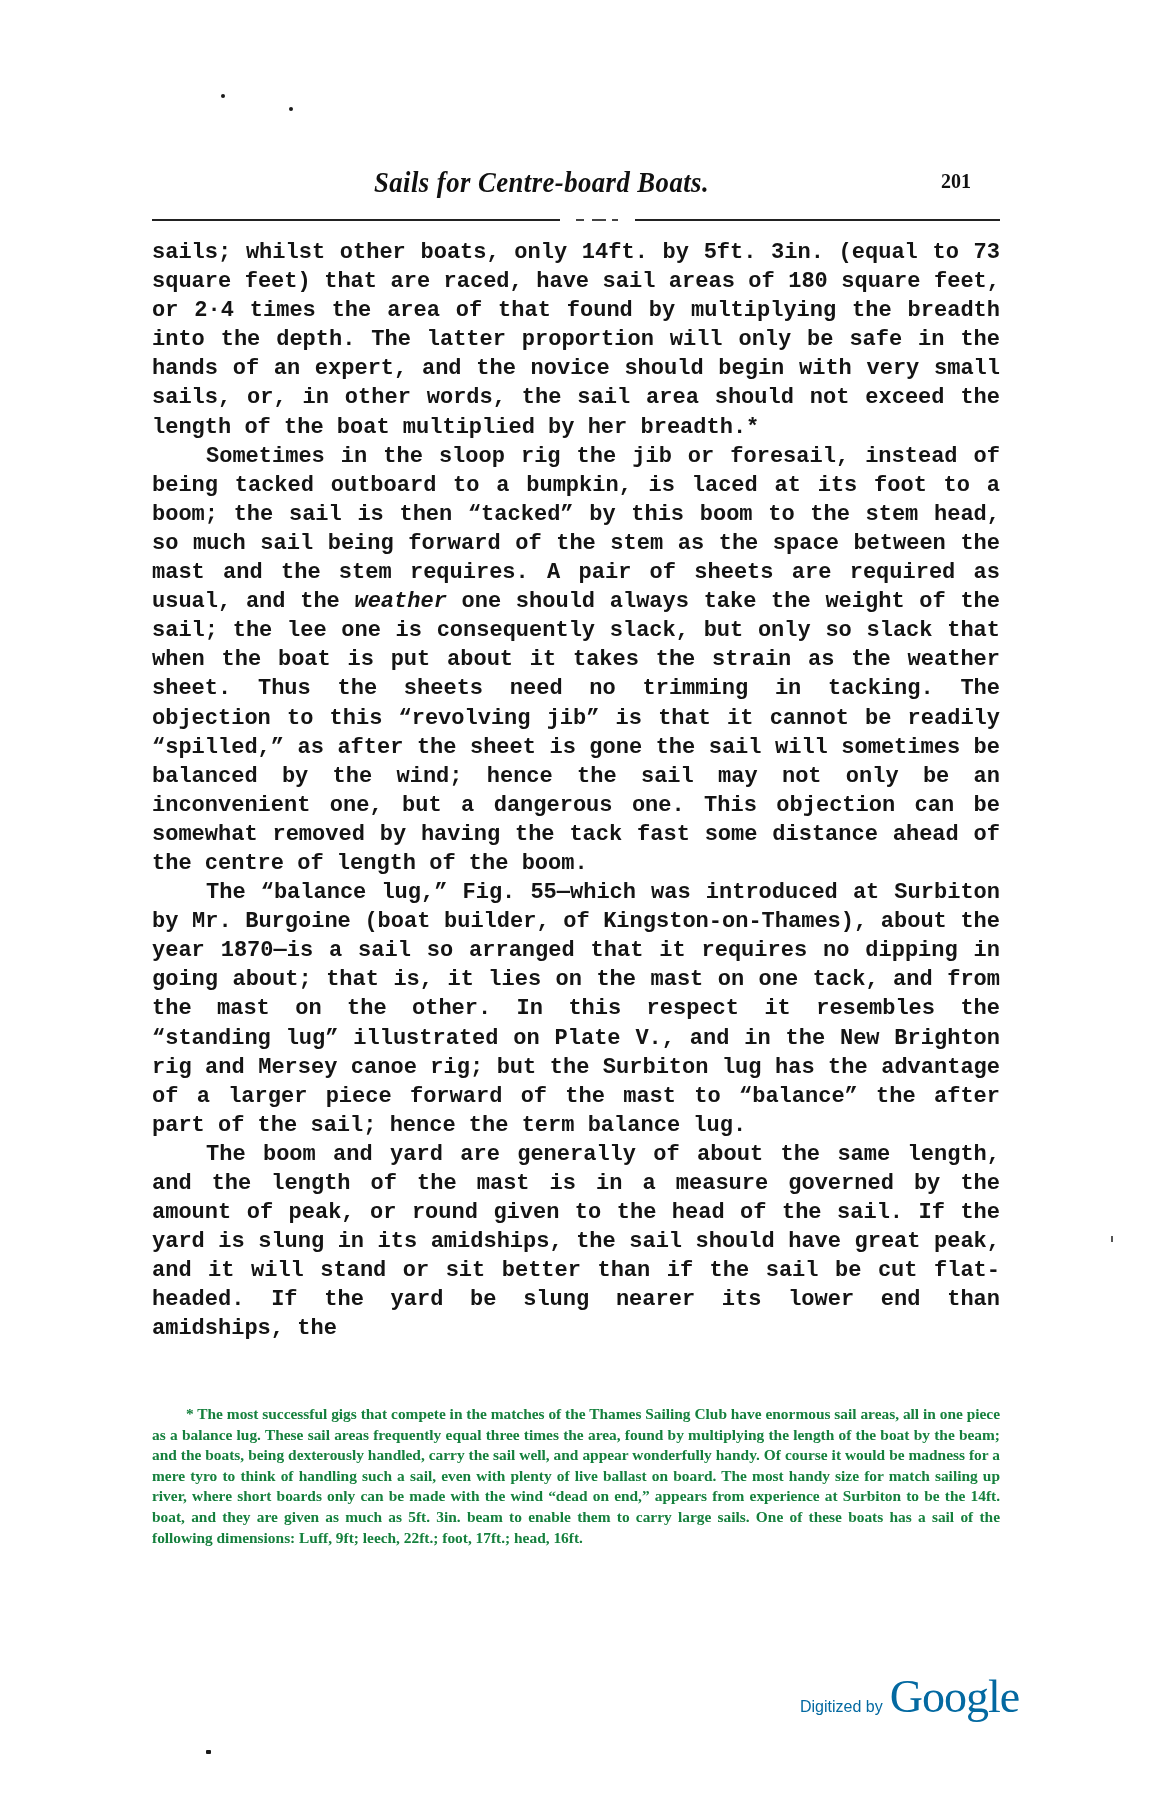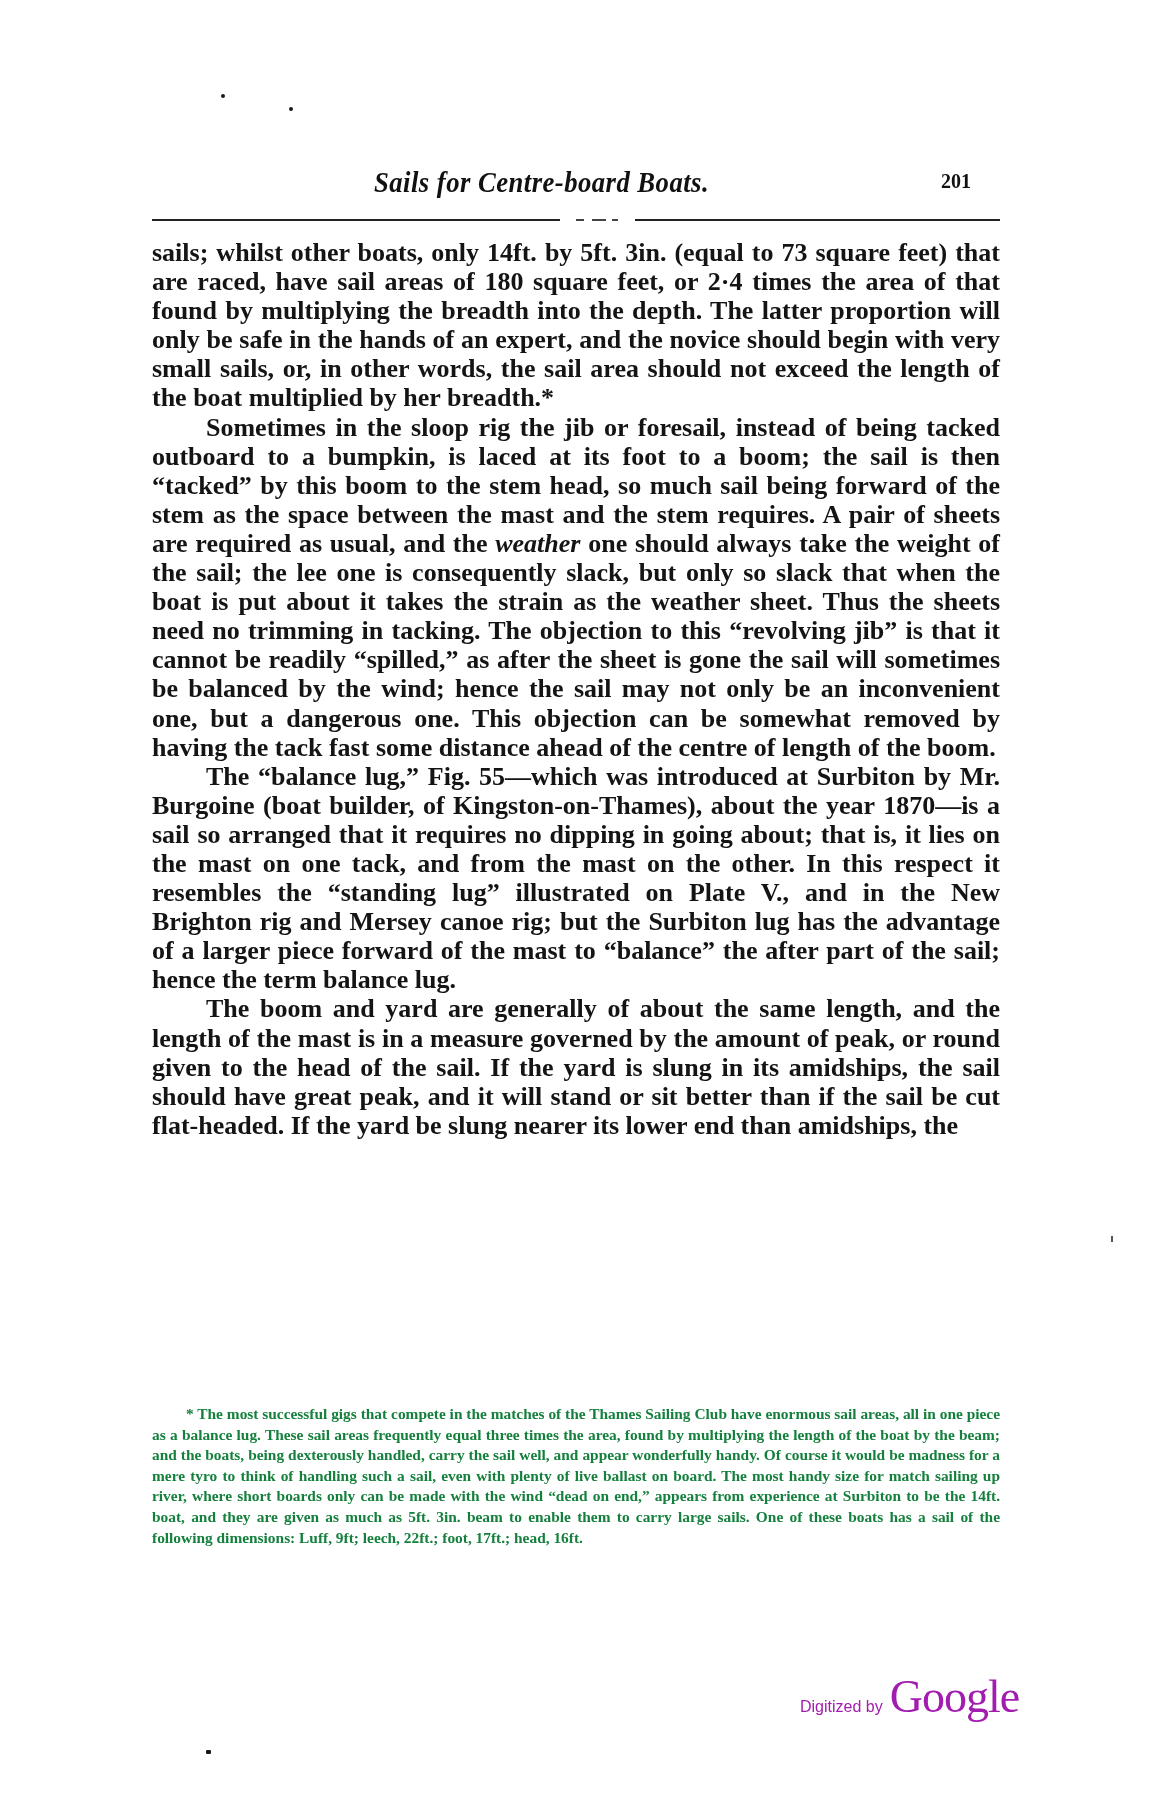--- a/index.html
+++ b/index.html
@@ -75,22 +75,22 @@
       position: absolute;
       top: 219px;
       height: 2px;
       background: #444;
     }
     .body-text {
       position: absolute;
       left: 152px;
       top: 238px;
       width: 848px;
-      font-family: Liberation Serif, serif;
-      font-size: 26px;
+      font-family: Liberation Mono, monospace;
+      font-size: 22px;
       line-height: 29.1px;
       font-weight: bold;
       text-align: justify;
       color: #141414;
     }
     .body-text p {
       margin: 0;
       text-indent: 0;
     }
     .body-text p.indent {
@@ -114,21 +114,21 @@
     }
     .footnote p {
       margin: 0;
       text-indent: 34px;
     }
     .watermark {
       position: absolute;
       left: 800px;
       top: 1670px;
       white-space: nowrap;
-      color: #a21caf;
+      color: #0369a1;
     }
     .watermark .digitized {
       font-family: "Liberation Sans", "DejaVu Sans", sans-serif;
       font-size: 16px;
       vertical-align: baseline;
     }
     .watermark .google {
       font-family: "Liberation Serif", "DejaVu Serif", serif;
       font-size: 46px;
       letter-spacing: -1px;

